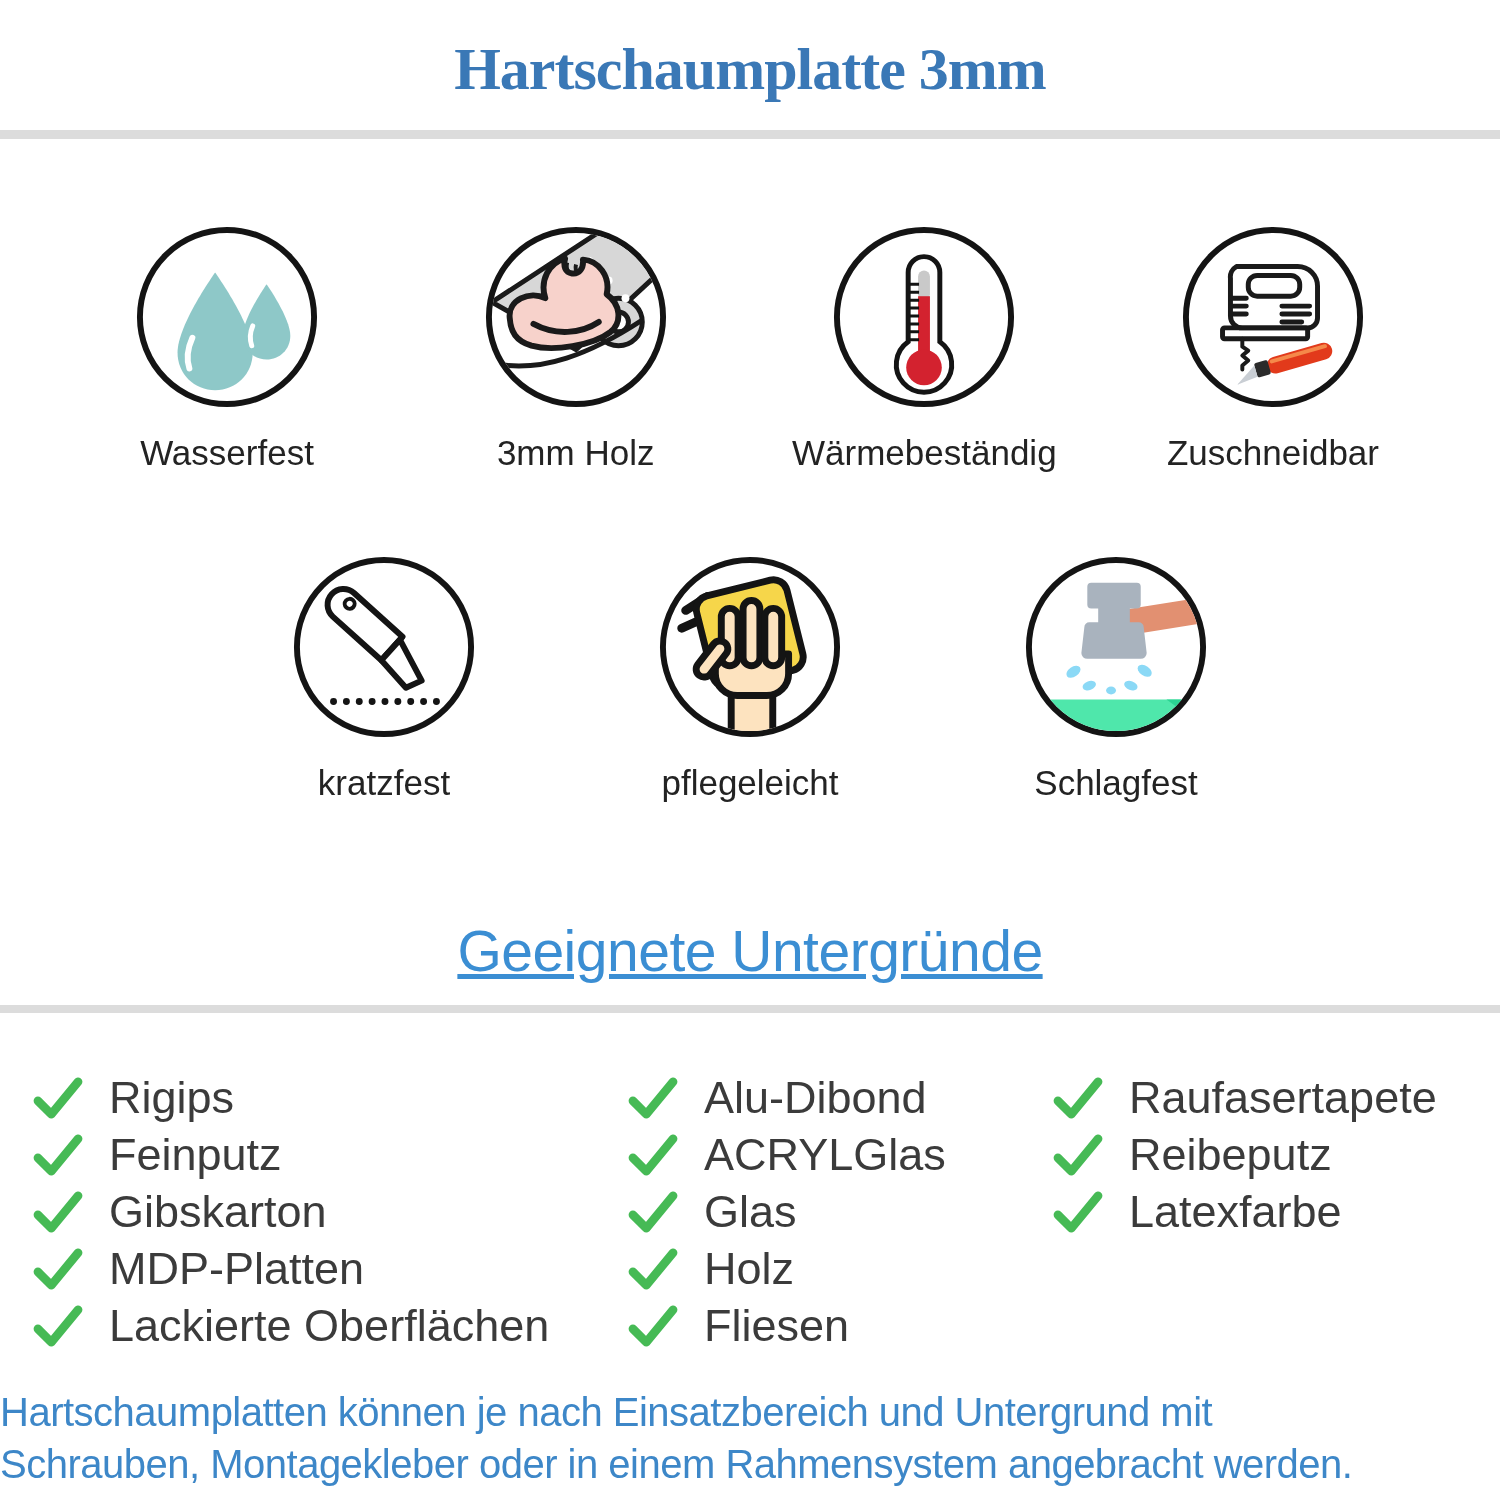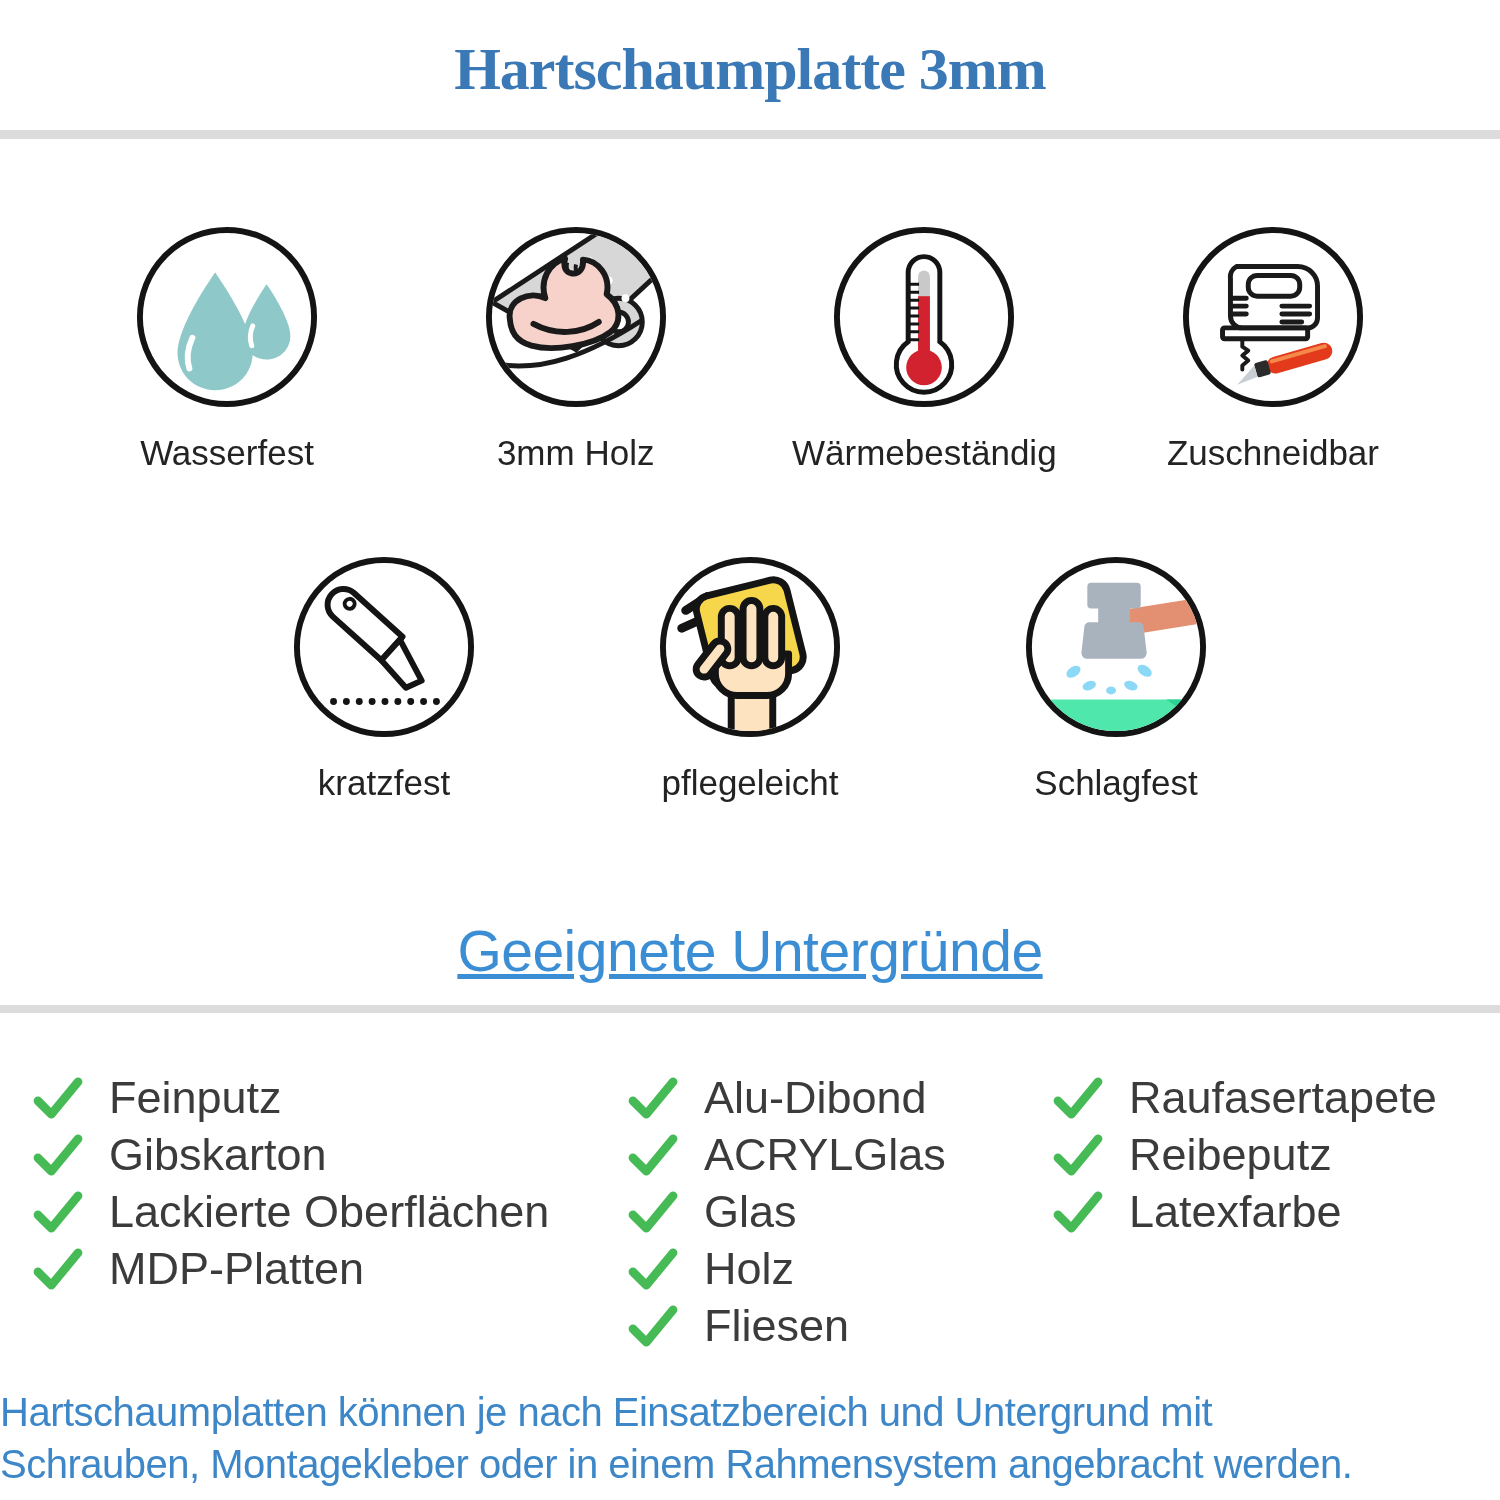--- a/index.html
+++ b/index.html
@@ -196,39 +196,45 @@
 
 <h2 class="heading2">Geeignete Untergründe</h2>
 <div class="divider divider-2"></div>
 
 <div class="substrates">
   <ul>
     <li>
       <svg class="check" viewBox="0 0 52 46">
           <path d="M5 26 L19 40 L47 6" stroke="#46ba55" stroke-width="9" fill="none" stroke-linecap="round" stroke-linejoin="round"></path>
         </svg>
+      <span class="substrate-label">Rigips</span>
+    </li>
+    <li>
+      <svg class="check" viewBox="0 0 52 46">
+          <path d="M5 26 L19 40 L47 6" stroke="#46ba55" stroke-width="9" fill="none" stroke-linecap="round" stroke-linejoin="round"></path>
+        </svg>
       <span class="substrate-label">Feinputz</span>
     </li>
     <li>
       <svg class="check" viewBox="0 0 52 46">
           <path d="M5 26 L19 40 L47 6" stroke="#46ba55" stroke-width="9" fill="none" stroke-linecap="round" stroke-linejoin="round"></path>
         </svg>
       <span class="substrate-label">Gibskarton</span>
     </li>
     <li>
       <svg class="check" viewBox="0 0 52 46">
           <path d="M5 26 L19 40 L47 6" stroke="#46ba55" stroke-width="9" fill="none" stroke-linecap="round" stroke-linejoin="round"></path>
         </svg>
+      <span class="substrate-label">MDP-Platten</span>
+    </li>
+    <li>
+      <svg class="check" viewBox="0 0 52 46">
+          <path d="M5 26 L19 40 L47 6" stroke="#46ba55" stroke-width="9" fill="none" stroke-linecap="round" stroke-linejoin="round"></path>
+        </svg>
       <span class="substrate-label">Lackierte Oberflächen</span>
-    </li>
-    <li>
-      <svg class="check" viewBox="0 0 52 46">
-          <path d="M5 26 L19 40 L47 6" stroke="#46ba55" stroke-width="9" fill="none" stroke-linecap="round" stroke-linejoin="round"></path>
-        </svg>
-      <span class="substrate-label">MDP-Platten</span>
     </li>
   </ul>
   <ul>
     <li>
       <svg class="check" viewBox="0 0 52 46">
           <path d="M5 26 L19 40 L47 6" stroke="#46ba55" stroke-width="9" fill="none" stroke-linecap="round" stroke-linejoin="round"></path>
         </svg>
       <span class="substrate-label">Alu-Dibond</span>
     </li>
     <li>

